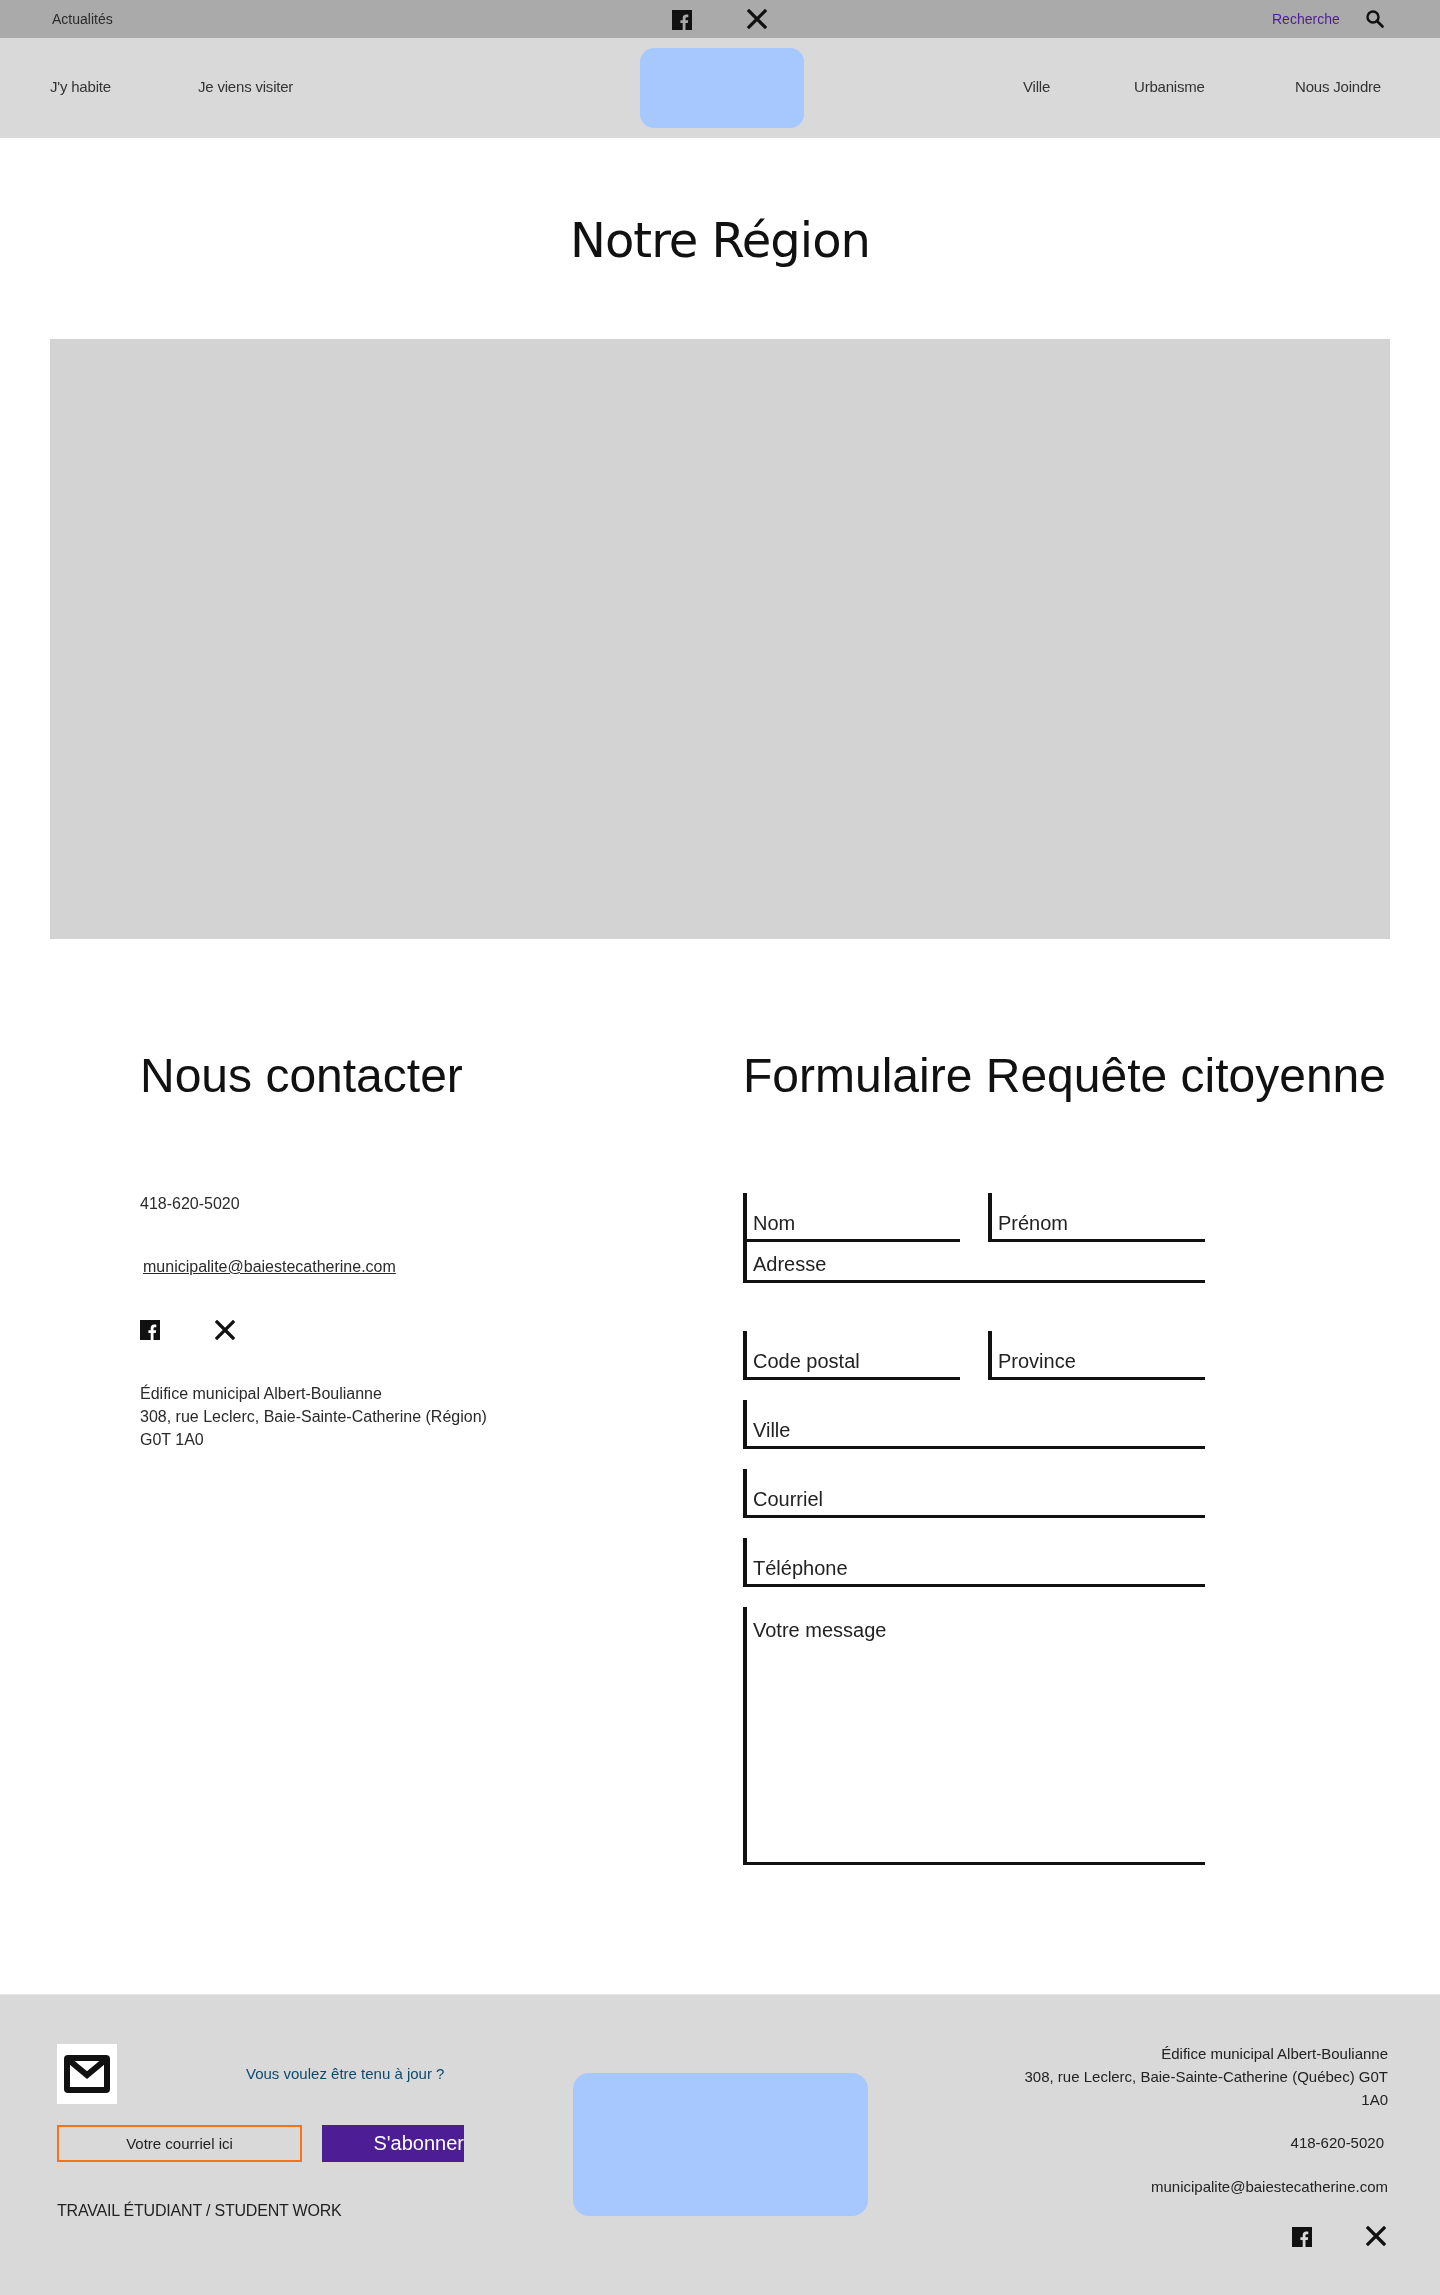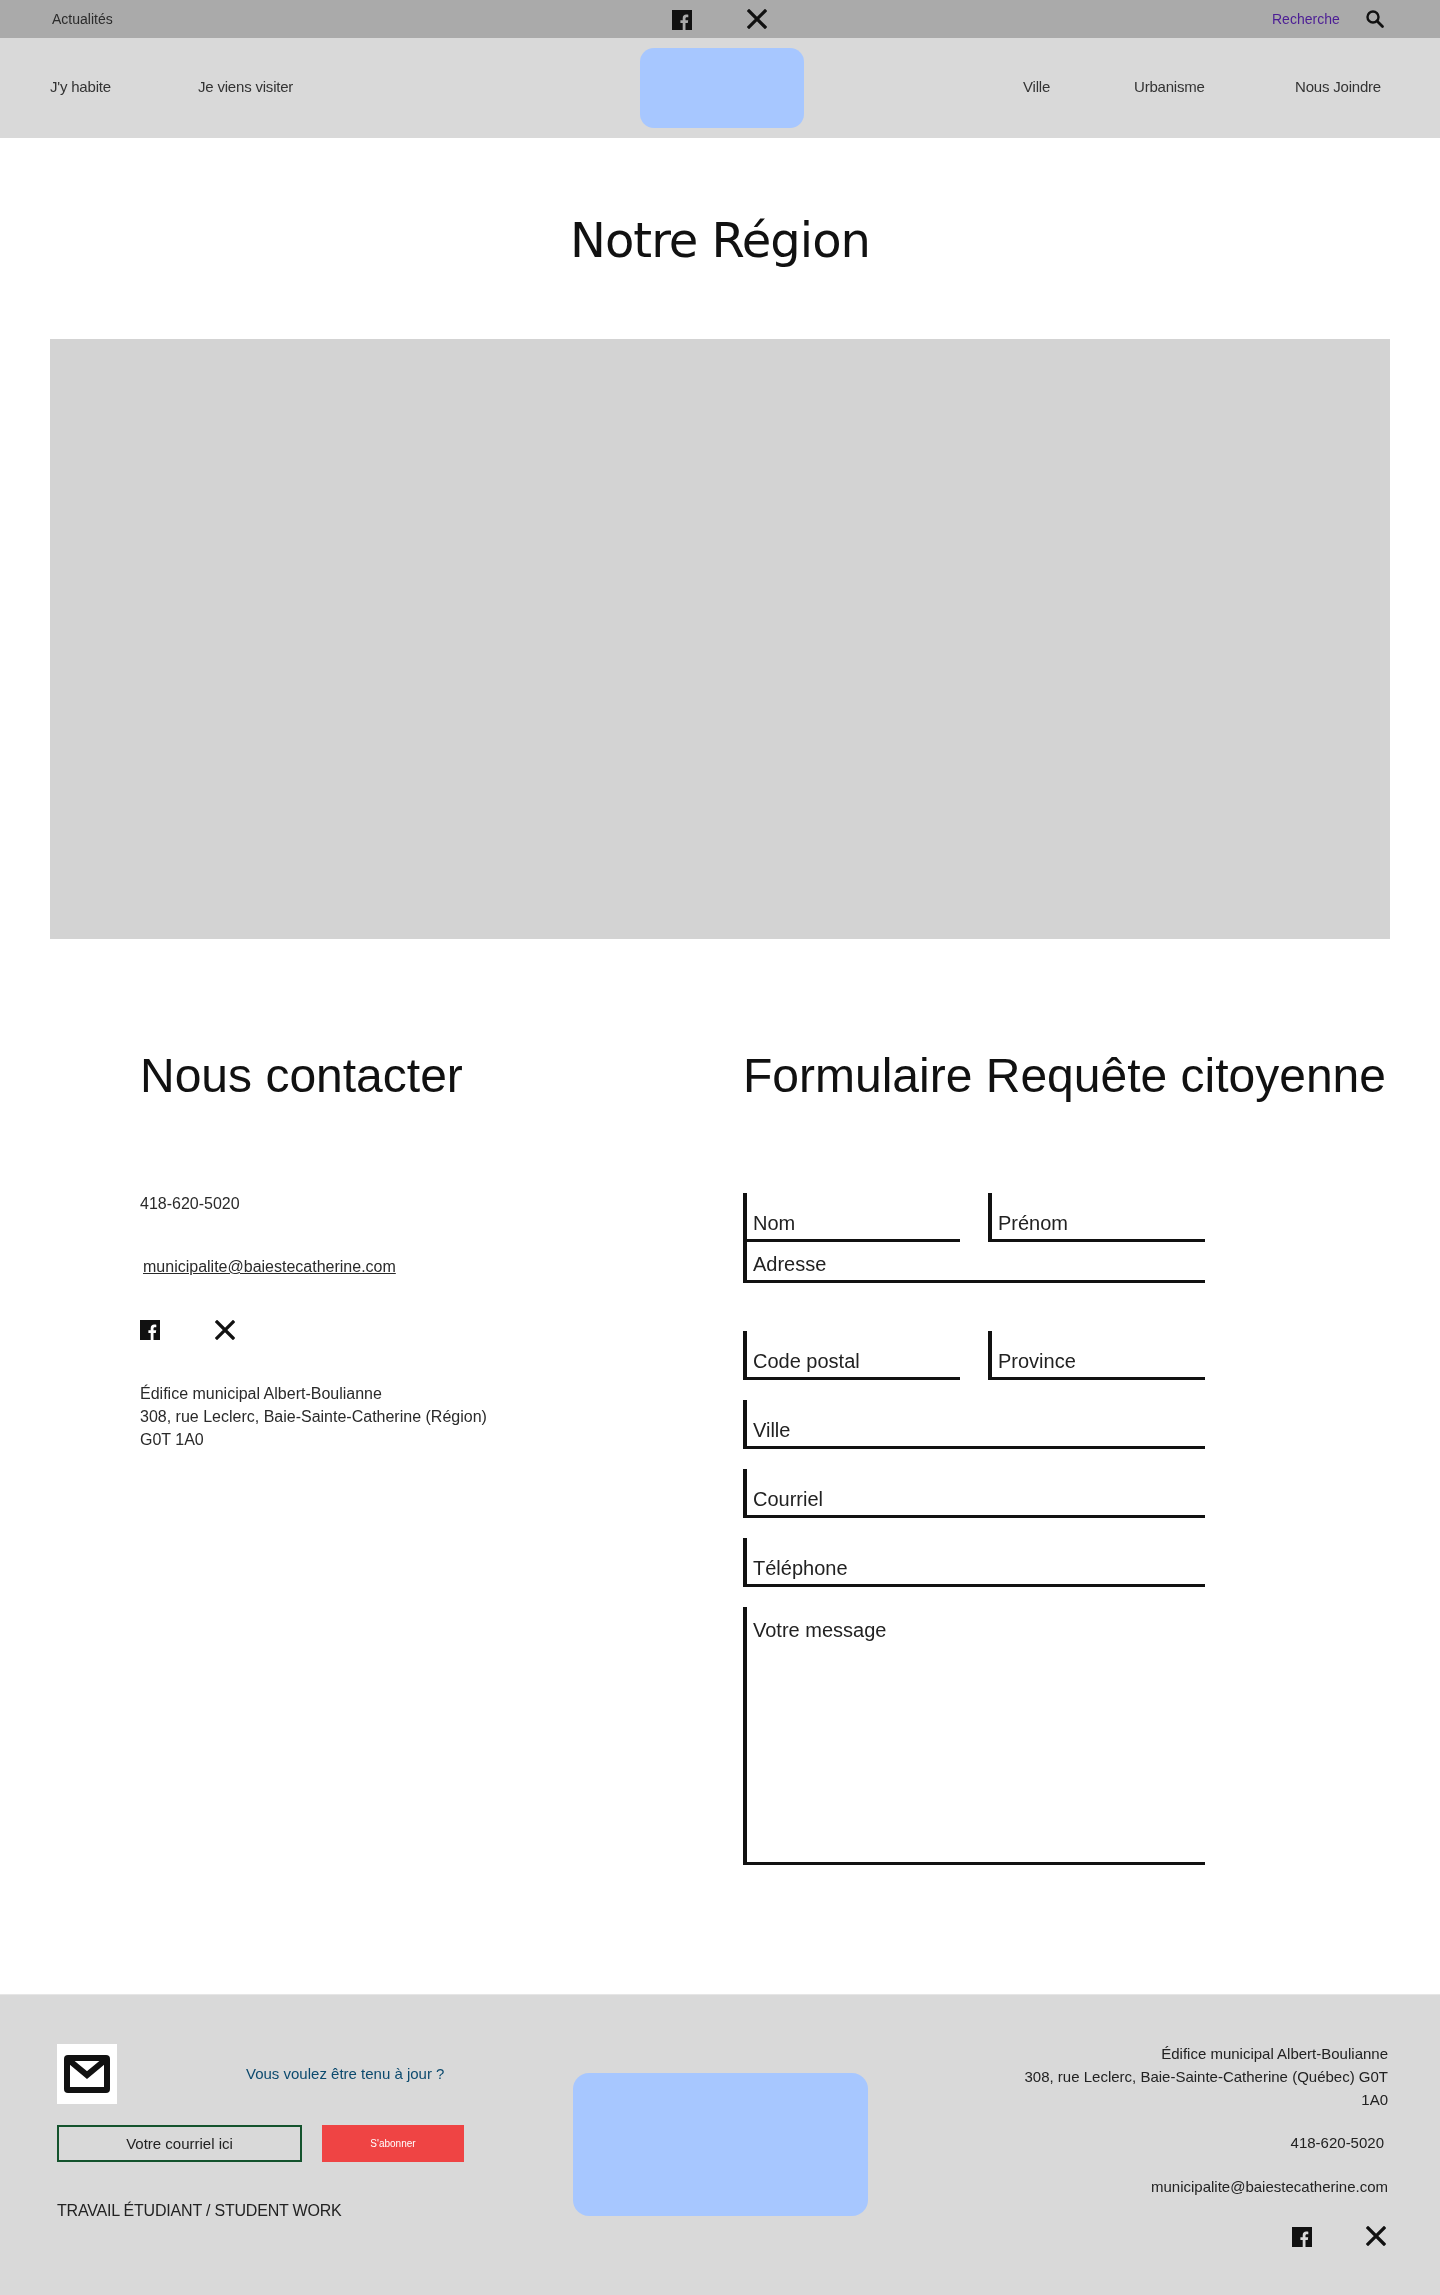--- a/index.html
+++ b/index.html
@@ -77,28 +77,28 @@
       position: absolute; left: 0; top: 1994px; width: 1440px; height: 301px;
       background: #d9d9d9; border-top: 1px solid #e6e6e6;
     }
     .mail-box {
       position: absolute; left: 57px; top: 49px; width: 60px; height: 60px;
       background: #ffffff;
     }
     .newsletter-q { position: absolute; left: 246px; top: 70px; font-size: 15px; color: #0c4a6e; }
     .newsletter-input {
       position: absolute; left: 57px; top: 130px; width: 245px; height: 37px;
-      border: 2px solid #14532d; background: transparent; text-align: center;
+      border: 2px solid #f97316; background: transparent; text-align: center;
       font-family: "Liberation Sans", sans-serif; font-size: 15px; color: #222;
     }
     .newsletter-input::placeholder { color: #222; opacity: 1; }
     .subscribe-btn {
       position: absolute; left: 322px; top: 130px; width: 142px; height: 37px;
-      background: #ef4444; color: #fff; border: none;
-      font-family: "Liberation Sans", sans-serif; font-size: 10px;
+      background: #4c1d95; color: #fff; border: none;
+      font-family: "Liberation Sans", sans-serif; font-size: 20px; text-align: right;
     }
     .footer-logo {
       position: absolute; left: 573px; top: 78px; width: 295px; height: 143px;
       border-radius: 16px;
     }
     .student-title { position: absolute; left: 57px; top: 207px; font-size: 16px; color: #222; letter-spacing: -0.2px; }
     .student-text {
       position: absolute; left: 57px; top: 234px; width: 790px; font-size: 15.5px;
       line-height: 23px; color: #222; letter-spacing: -0.2px;
     }

